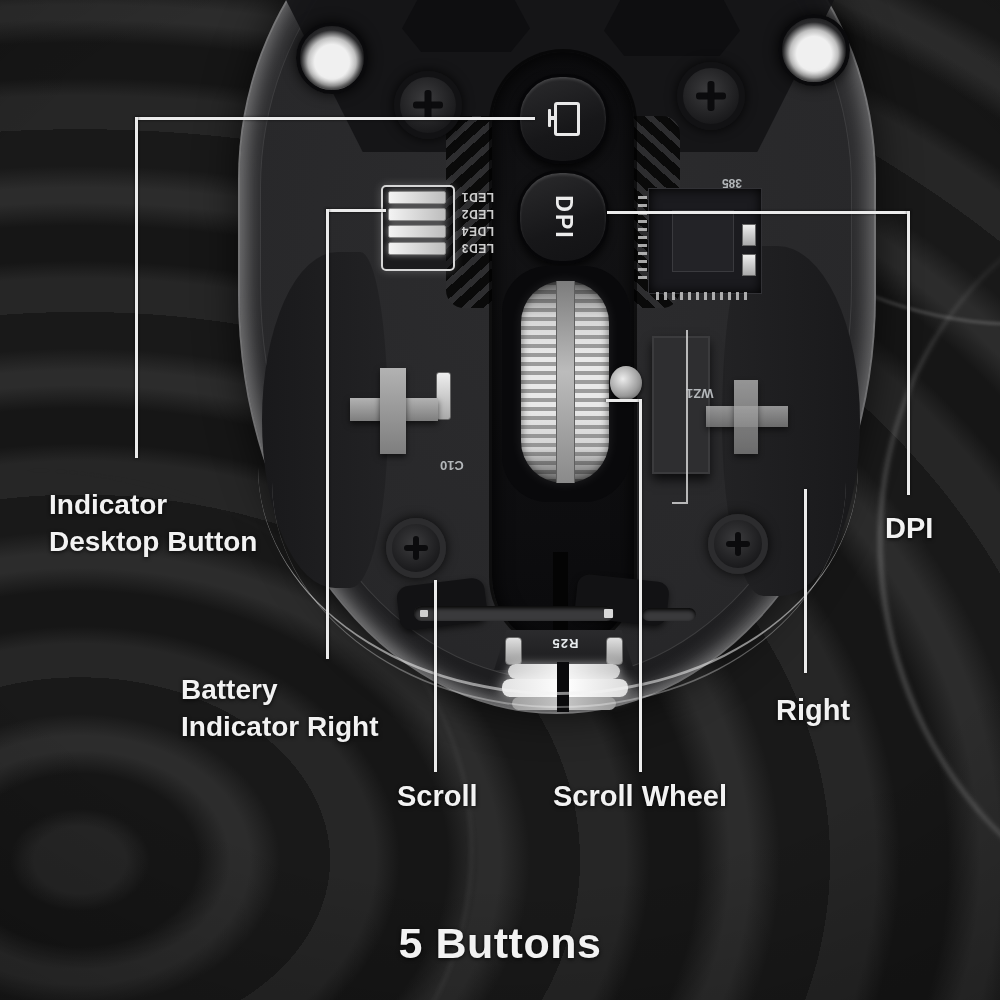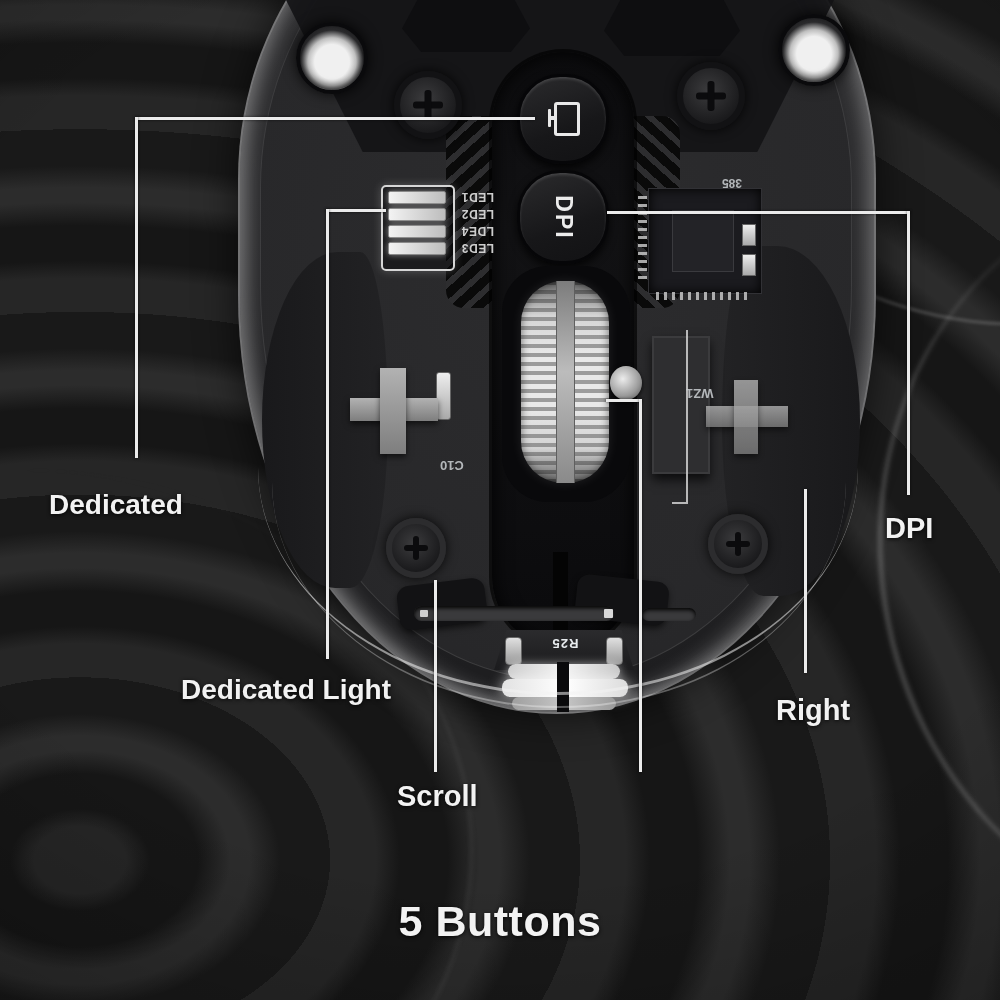--- a/index.html
+++ b/index.html
@@ -168,21 +168,21 @@
   .cl-wheel-h{left:606px;top:399px;width:36px;height:3px;}
   .cl-wheel-v{left:639px;top:399px;width:3px;height:373px;}
   
   .lbl{color:#f2f2f2;font-weight:700;text-shadow:0 1px 4px rgba(0,0,0,.85);}
   .lbl-dedicated{left:49px;top:486px;font-size:28px;line-height:37px;}
   .lbl-battery{left:181px;top:671px;font-size:28px;line-height:37px;}
   .lbl-right{left:397px;top:780px;font-size:29px;}
   .lbl-scroll{left:553px;top:780px;font-size:29px;}
   .lbl-left{left:776px;top:694px;font-size:29px;}
   .lbl-dpi{left:885px;top:512px;font-size:29px;}
-  .lbl-five{left:0;top:897px;width:1000px;text-align:center;font-size:43px;letter-spacing:.5px;}
+  .lbl-five{left:0;top:919px;width:1000px;text-align:center;font-size:43px;letter-spacing:.5px;}
   .lbl span{display:block;}
 </style>
 </head>
 <body>
 
 <div id="scene">
 
   <div class="abs bg-arc1"></div>
   <div class="abs bg-arc2"></div>
   <div class="abs bg-arc3"></div>
@@ -273,23 +273,26 @@
   <div class="abs cl cl-led-h"></div>
   <div class="abs cl cl-led-v"></div>
   <div class="abs cl cl-dpi-h"></div>
   <div class="abs cl cl-dpi-v"></div>
   <div class="abs cl cl-left-v"></div>
   <div class="abs cl cl-right-v"></div>
   <div class="abs cl cl-wheel-h"></div>
   <div class="abs cl cl-wheel-v"></div>
 
   <div class="abs lbl lbl-dedicated">
-    <span>Dedicated</span>
+    <span>Indicator</span>
+    <span>Desktop Button</span>
   </div>
   <div class="abs lbl lbl-battery">
-    <span>Dedicated Light</span>
+    <span>Battery</span>
+    <span>Indicator Right</span>
   </div>
   <div class="abs lbl lbl-right">Scroll</div>
+  <div class="abs lbl lbl-scroll">Scroll Wheel</div>
   <div class="abs lbl lbl-left">Right</div>
   <div class="abs lbl lbl-dpi">DPI</div>
   <div class="abs lbl lbl-five">5 Buttons</div>
 
 </div>
 
 </body></html>

